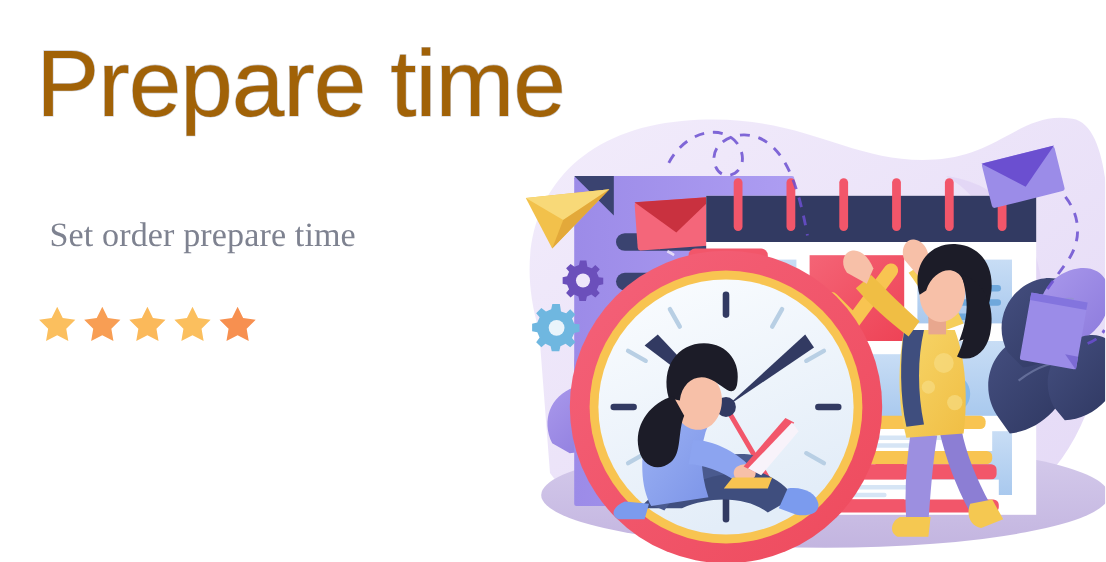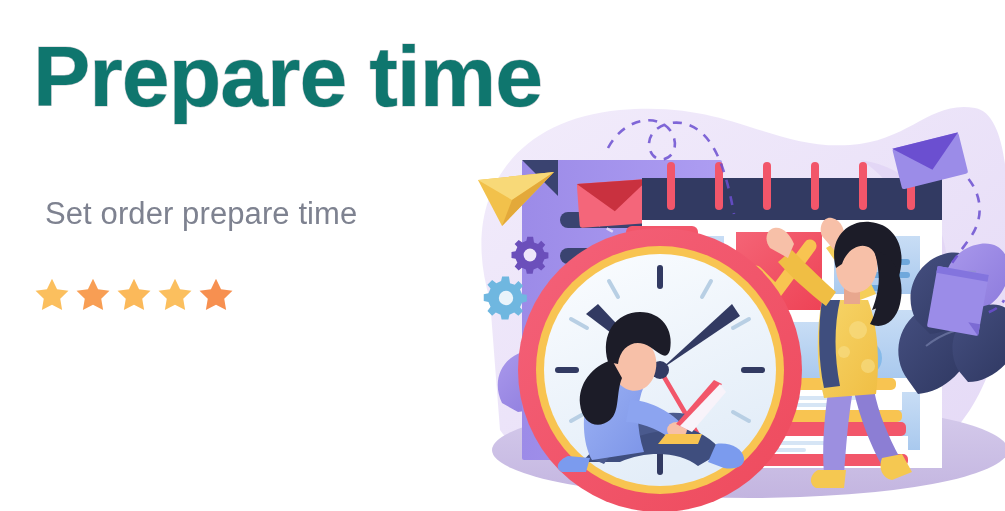--- a/index.html
+++ b/index.html
@@ -26,38 +26,39 @@
     height: 511px;
     z-index: 30;
   }
   #page-title {
     position: absolute;
     left: 33px;
     top: 33px;
     margin: 0;
     font-family: "Liberation Sans", sans-serif;
     font-size: 86px;
-    font-weight: 700;
+    font-weight: 400;
     letter-spacing: -1px;
     line-height: 1.0;
-    color: #0f766e;
+    color: #a16207;
     -webkit-text-stroke: 1.1px #c9c9cf;
     paint-order: stroke fill;
     white-space: nowrap;
   }
   #page-subtitle {
     position: absolute;
     left: 45px;
     top: 196px;
     margin: 0;
     font-size: 31px;
     font-weight: 400;
     letter-spacing: 0.1px;
     color: #7E8290;
     white-space: nowrap;
+    font-family: Liberation Serif, serif;
   }
   #rating {
     position: absolute;
     left: 33px;
     top: 276px;
     display: flex;
     gap: 3px;
     align-items: center;
   }
   .star {

